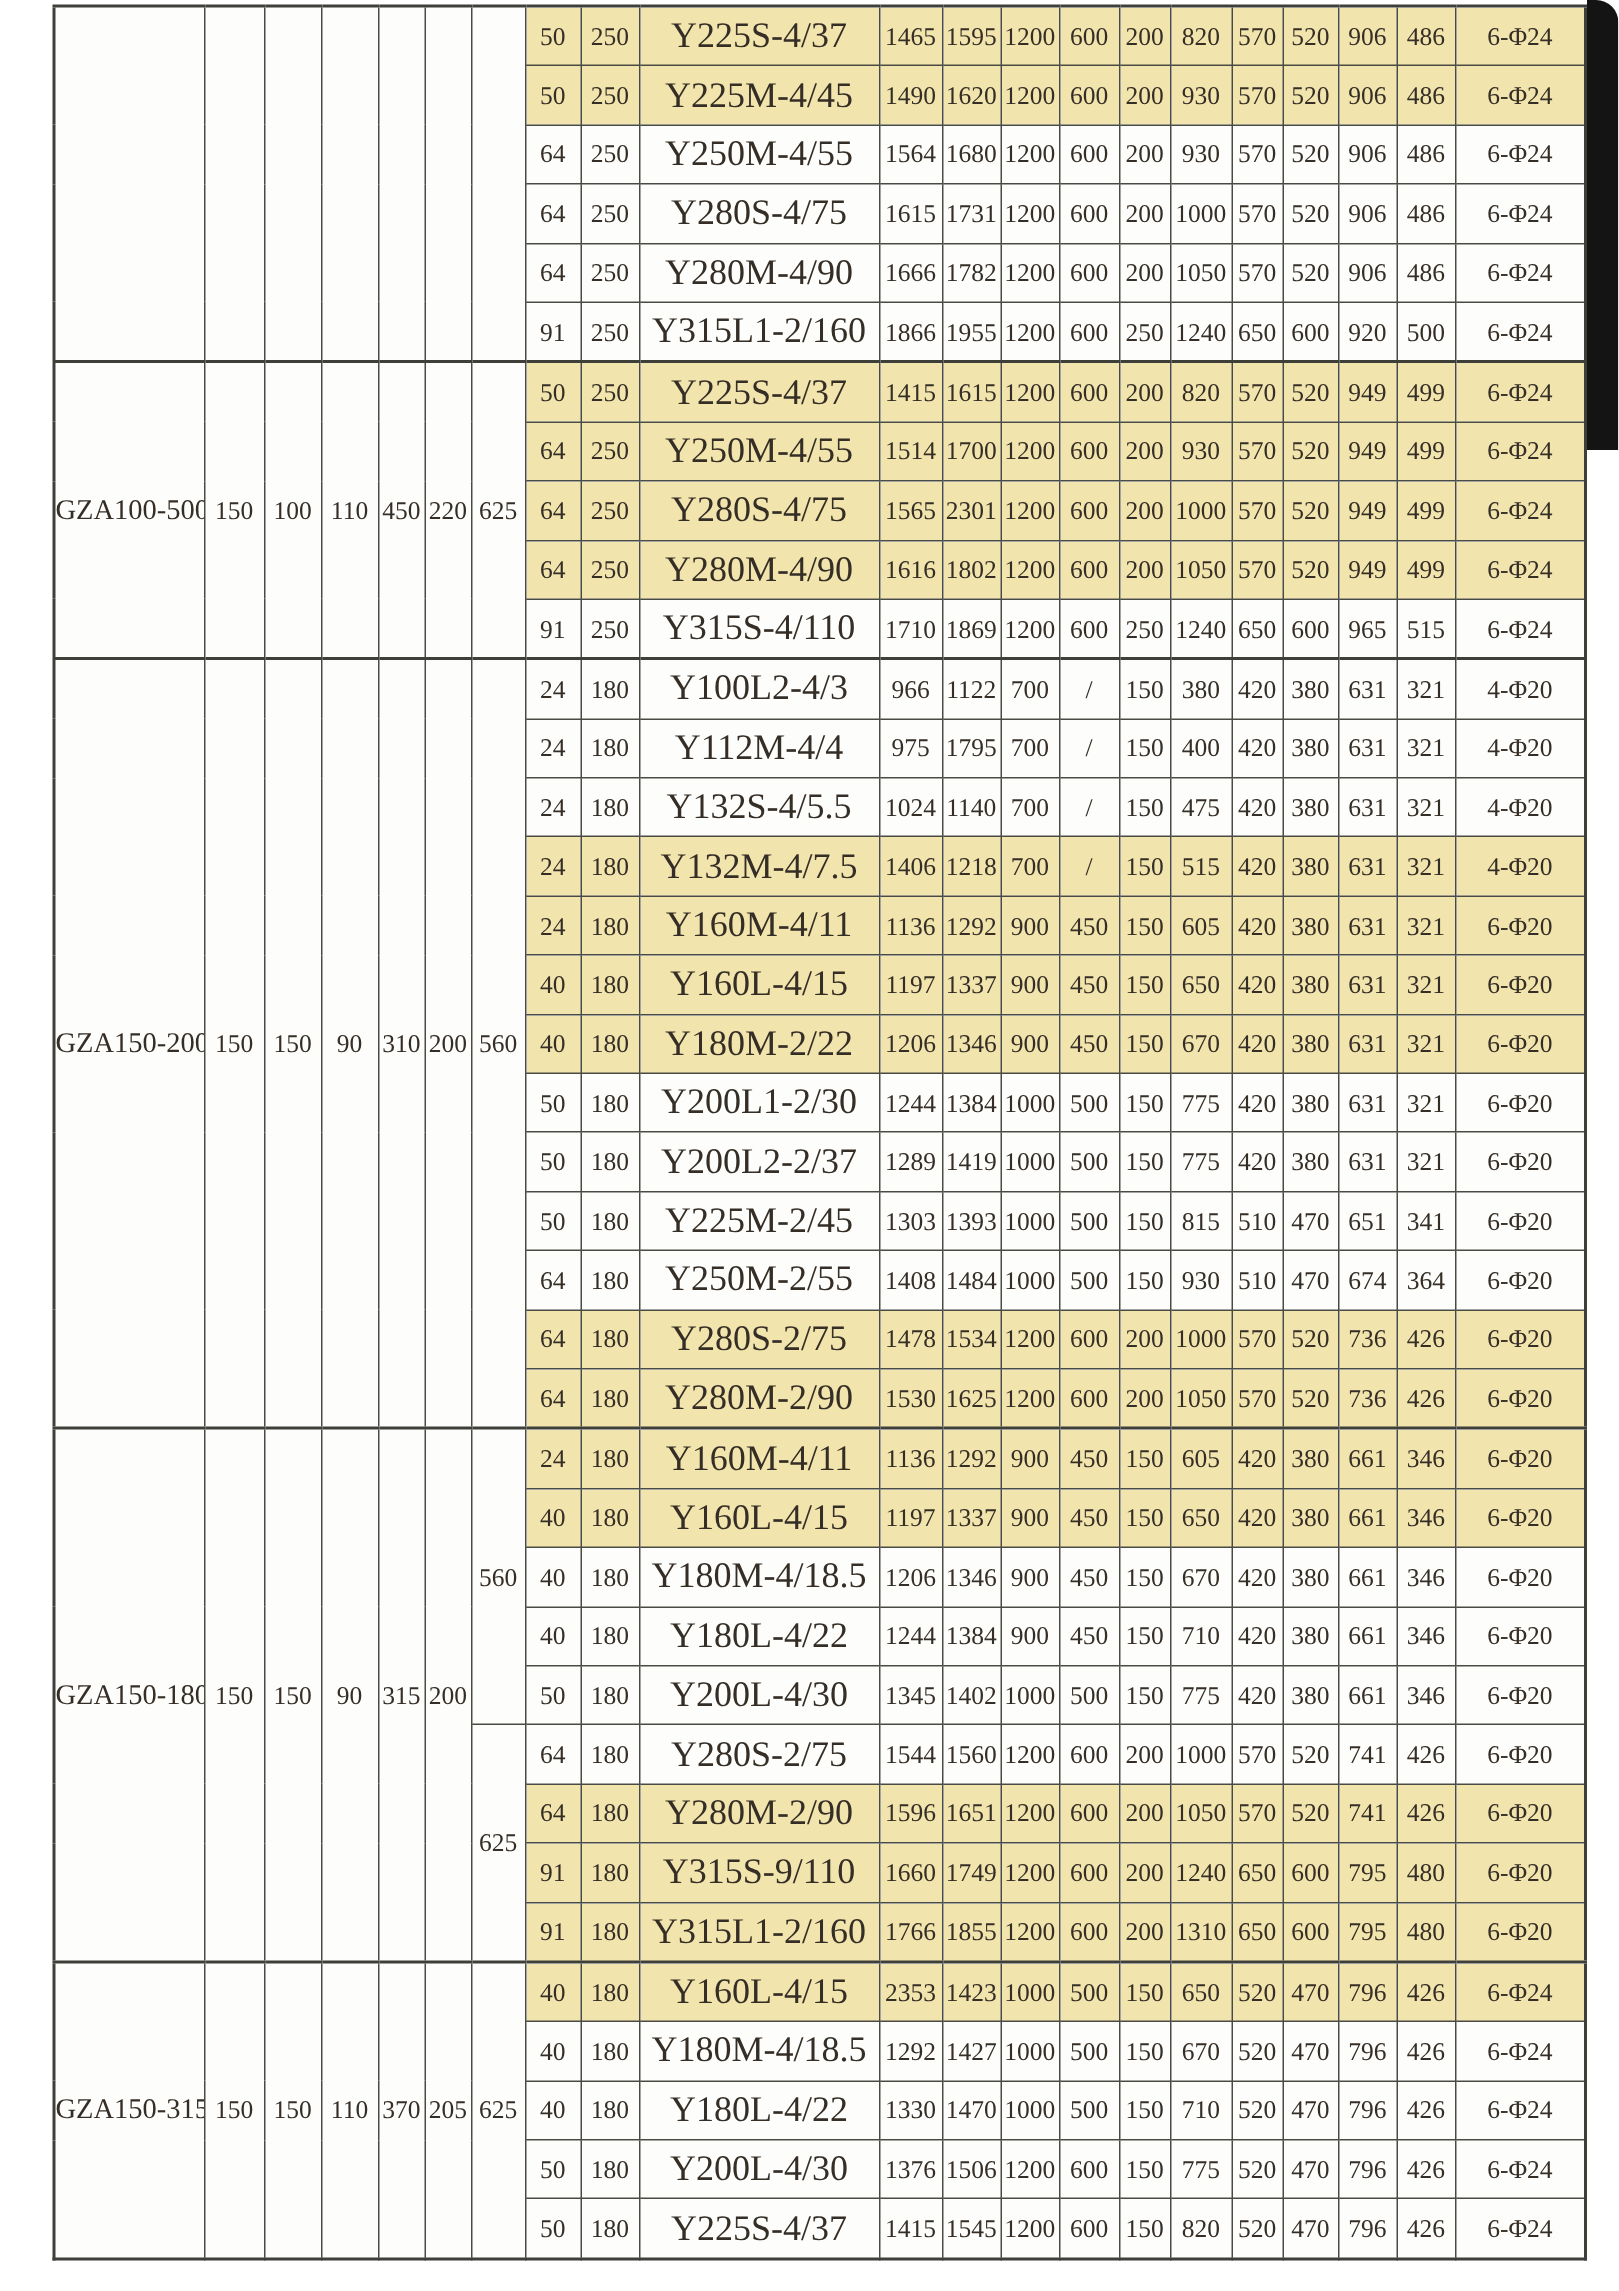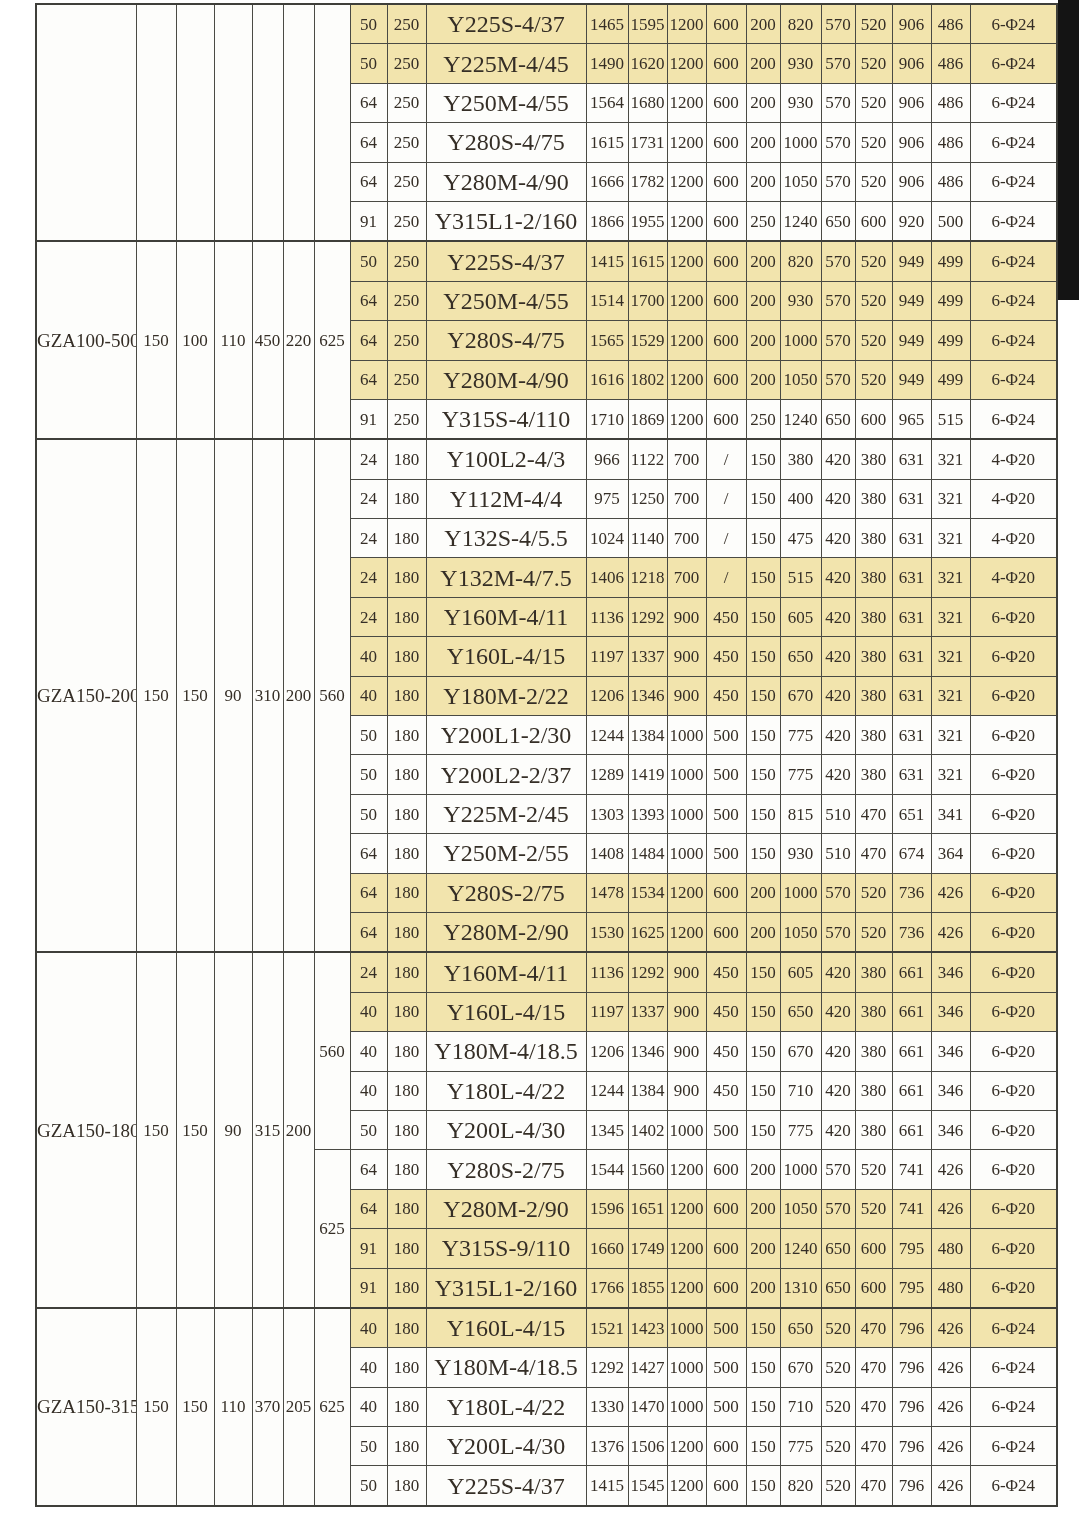--- a/index.html
+++ b/index.html
@@ -1,18 +1,18 @@
 <!DOCTYPE html>
 <html style="--hl: #f2e4ad;"><head>
 <meta charset="utf-8">
 <style>
   html,body { margin:0; padding:0; background:#ffffff; }
   .page {
     position:relative; width:1079px; height:1527px; overflow:hidden;
-    background:#ffffff; font-family:"Liberation Serif", serif; color:#352e26;
+    background:#ffffff; font-family:"Liberation Serif", serif; color:#352e26;border-radius:15px;
   }
   table.spec {
     position:absolute; left:35px; top:3px; width:1021px;
     border-collapse:collapse; table-layout:fixed;
     border:2px solid #3f3f3a;
   }
   table.spec td {
     border:1px solid #4a4a44;
     text-align:center; vertical-align:middle;
     padding:0; height:38.4px;
@@ -197,21 +197,21 @@
           <td class="data-cell hl">520</td>
           <td class="data-cell hl">949</td>
           <td class="data-cell hl">499</td>
           <td class="data-cell hl">6-Φ24</td>
         </tr>
         <tr>
           <td class="data-cell hl">64</td>
           <td class="data-cell hl">250</td>
           <td class="motor-cell data-cell hl">Y280S-4/75</td>
           <td class="data-cell hl">1565</td>
-          <td class="data-cell hl">1529</td>
+          <td class="data-cell hl">2301</td>
           <td class="data-cell hl">1200</td>
           <td class="data-cell hl">600</td>
           <td class="data-cell hl">200</td>
           <td class="data-cell hl">1000</td>
           <td class="data-cell hl">570</td>
           <td class="data-cell hl">520</td>
           <td class="data-cell hl">949</td>
           <td class="data-cell hl">499</td>
           <td class="data-cell hl">6-Φ24</td>
         </tr>
@@ -268,21 +268,21 @@
           <td class="data-cell">380</td>
           <td class="data-cell">631</td>
           <td class="data-cell">321</td>
           <td class="data-cell">4-Φ20</td>
         </tr>
         <tr>
           <td class="data-cell">24</td>
           <td class="data-cell">180</td>
           <td class="motor-cell data-cell">Y112M-4/4</td>
           <td class="data-cell">975</td>
-          <td class="data-cell">1250</td>
+          <td class="data-cell">1795</td>
           <td class="data-cell">700</td>
           <td class="data-cell">/</td>
           <td class="data-cell">150</td>
           <td class="data-cell">400</td>
           <td class="data-cell">420</td>
           <td class="data-cell">380</td>
           <td class="data-cell">631</td>
           <td class="data-cell">321</td>
           <td class="data-cell">4-Φ20</td>
         </tr>
@@ -618,21 +618,21 @@
           <td rowspan="5" class="model-cell">GZA150-315</td>
           <td rowspan="5" class="dim-cell">150</td>
           <td rowspan="5" class="dim-cell">150</td>
           <td rowspan="5" class="dim-cell">110</td>
           <td rowspan="5" class="dim-cell">370</td>
           <td rowspan="5" class="dim-cell">205</td>
           <td rowspan="5" class="dim-cell">625</td>
           <td class="data-cell hl">40</td>
           <td class="data-cell hl">180</td>
           <td class="motor-cell data-cell hl">Y160L-4/15</td>
-          <td class="data-cell hl">1521</td>
+          <td class="data-cell hl">2353</td>
           <td class="data-cell hl">1423</td>
           <td class="data-cell hl">1000</td>
           <td class="data-cell hl">500</td>
           <td class="data-cell hl">150</td>
           <td class="data-cell hl">650</td>
           <td class="data-cell hl">520</td>
           <td class="data-cell hl">470</td>
           <td class="data-cell hl">796</td>
           <td class="data-cell hl">426</td>
           <td class="data-cell hl">6-Φ24</td>

